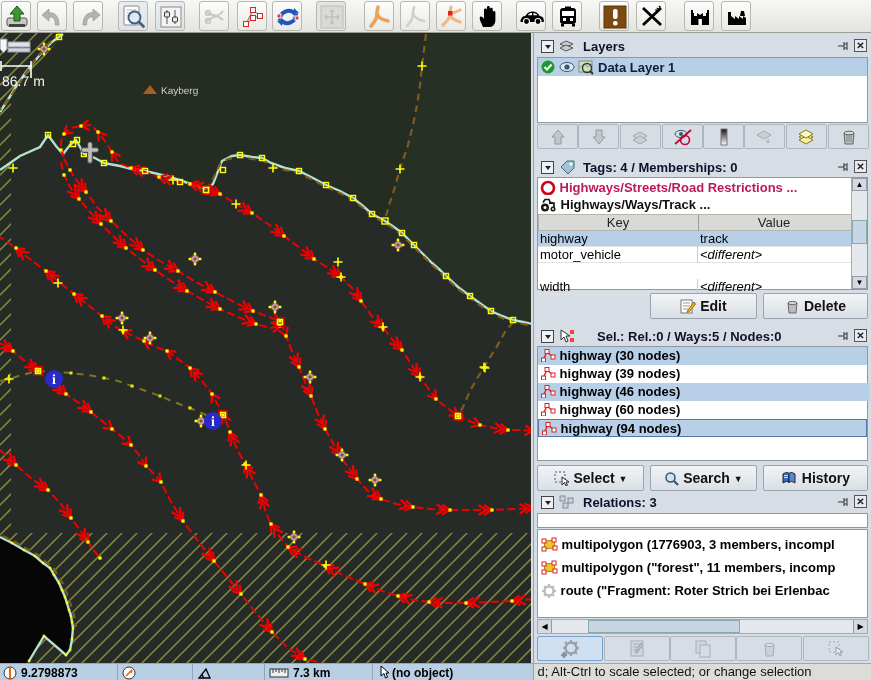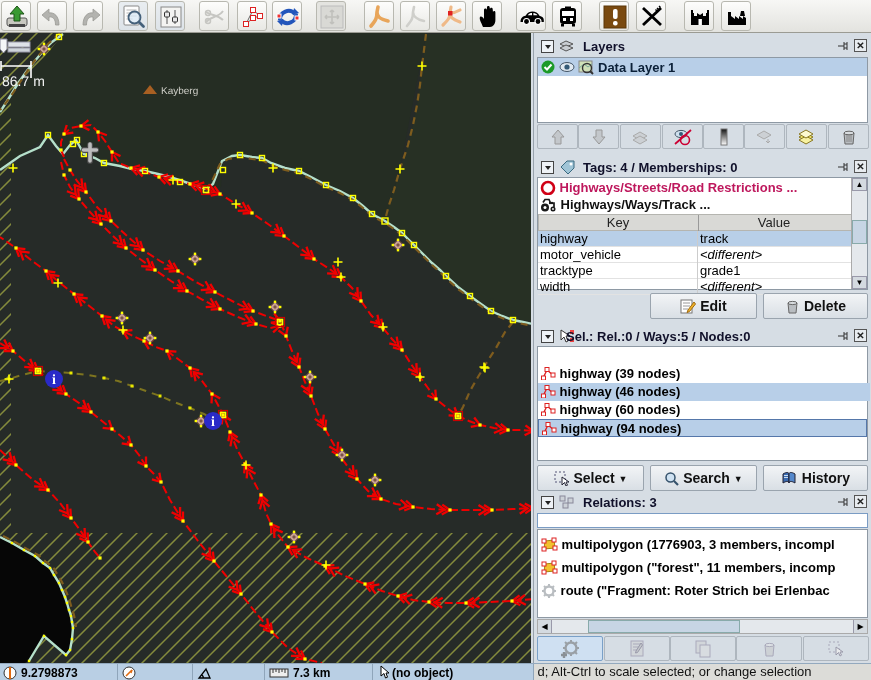--- a/index.html
+++ b/index.html
@@ -670,25 +670,20 @@
 <div style="position:absolute;left:0;top:53px;width:314px;height:16px;background:#b8cfe8;font-size:13px;color:#000;border-bottom:1px solid #e2e2e2">
         <span style="position:absolute;left:2px;top:0">highway</span>
         <span style="position:absolute;left:162px;top:0;">track</span>
         <div style="position:absolute;left:159px;top:0;width:1px;height:16px;background:#ccc"></div>
       </div>
 <div style="position:absolute;left:0;top:69px;width:314px;height:16px;font-size:13px;color:#000;border-bottom:1px solid #e2e2e2">
         <span style="position:absolute;left:2px;top:0">motor_vehicle</span>
         <span style="position:absolute;left:162px;top:0;font-style:italic;">&lt;different&gt;</span>
         <div style="position:absolute;left:159px;top:0;width:1px;height:16px;background:#ccc"></div>
       </div>
-<div style="position:absolute;left:0;top:85px;width:314px;height:16px;font-size:13px;color:#000;border-bottom:1px solid #e2e2e2">
-        <span style="position:absolute;left:2px;top:0">tracktype</span>
-        <span style="position:absolute;left:162px;top:0;">grade1</span>
-        <div style="position:absolute;left:159px;top:0;width:1px;height:16px;background:#ccc"></div>
-      </div>
 <div style="position:absolute;left:0;top:101px;width:314px;height:16px;font-size:13px;color:#000;border-bottom:1px solid #e2e2e2">
         <span style="position:absolute;left:2px;top:0">width</span>
         <span style="position:absolute;left:162px;top:0;font-style:italic;">&lt;different&gt;</span>
         <div style="position:absolute;left:159px;top:0;width:1px;height:16px;background:#ccc"></div>
       </div>
 <div style="position:absolute;right:0;top:0;width:16px;height:111px;background:#e4e8ec;border-left:1px solid #aaa">
         <div style="position:absolute;top:0;width:15px;height:13px;background:#d4dae0;border:1px solid #99a;text-align:center;font-size:8px;line-height:12px">▲</div>
         <div style="position:absolute;top:42px;width:15px;height:24px;background:#c7d5e4;border:1px solid #8aa;"></div>
         <div style="position:absolute;bottom:0;width:15px;height:13px;background:#d4dae0;border:1px solid #99a;text-align:center;font-size:8px;line-height:12px">▼</div>
       </div>
@@ -702,27 +697,33 @@
         <path d="M3 4 L4 14 L11 14 L12 4 Z" fill="#b9bdc1" stroke="#666"></path>
         <ellipse cx="7.5" cy="4" rx="4.5" ry="1.6" fill="#d8dcdf" stroke="#666"></ellipse>
       </svg> Delete</div>
 <div class="phead" style="top:294px">
       <div class="collbox"></div>
       <svg class="abs" style="left:22px;top:1px" width="20" height="17">
         <path d="M3 2 L3 12 L6 9 L8 14 L10 13 L8 8 L12 8 Z" fill="#fff" stroke="#333"></path>
         <rect x="12" y="2" width="4" height="4" fill="#e44"></rect>
         <rect x="12" y="10" width="4" height="4" fill="#e44"></rect>
       </svg>
-      <span class="ptitle" style="left:30px">Sel.: Rel.:0 / Ways:5 / Nodes:0</span>
+      <span class="ptitle" style="left:61px">Sel.: Rel.:0 / Ways:5 / Nodes:0</span>
       <svg class="pin" width="14" height="14">
         <path d="M2 7 h6 M8 3 v8 M8 5 h3 M8 9 h3 M11 3 v8" stroke="#333" fill="none"></path>
       </svg>
       <div class="clsx">✕</div>
     </div>
 <div class="wbox" style="left:3px;top:313px;width:331px;height:115px">
+<div style="position:absolute;left:0;top:0px;width:329px;height:18px;background:#b8cfe8;font-weight:bold;font-size:13px;color:#000;padding-left:3px;line-height:18px"><svg width="15" height="14" style="vertical-align:-2px">
+          <path d="M2 12 L6 4 L12 9" stroke="#d22" stroke-width="1.4" fill="none"></path>
+          <rect x="0.5" y="10" width="4" height="4" fill="#fff" stroke="#d22"></rect>
+          <rect x="4" y="1.5" width="4" height="4" fill="#fff" stroke="#d22"></rect>
+          <rect x="10" y="7" width="4" height="4" fill="#fff" stroke="#d22"></rect>
+        </svg> highway (30 nodes)</div>
 <div style="position:absolute;left:0;top:18px;width:384px;height:18px;font-weight:bold;font-size:13px;color:#000;padding-left:3px;line-height:18px"><svg width="15" height="14" style="vertical-align:-2px">
           <path d="M2 12 L6 4 L12 9" stroke="#d22" stroke-width="1.4" fill="none"></path>
           <rect x="0.5" y="10" width="4" height="4" fill="#fff" stroke="#d22"></rect>
           <rect x="4" y="1.5" width="4" height="4" fill="#fff" stroke="#d22"></rect>
           <rect x="10" y="7" width="4" height="4" fill="#fff" stroke="#d22"></rect>
         </svg> highway (39 nodes)</div>
 <div style="position:absolute;left:0;top:36px;width:332px;height:18px;background:#b8cfe8;font-weight:bold;font-size:13px;color:#000;padding-left:3px;line-height:18px"><svg width="15" height="14" style="vertical-align:-2px">
           <path d="M2 12 L6 4 L12 9" stroke="#d22" stroke-width="1.4" fill="none"></path>
           <rect x="0.5" y="10" width="4" height="4" fill="#fff" stroke="#d22"></rect>
           <rect x="4" y="1.5" width="4" height="4" fill="#fff" stroke="#d22"></rect>

